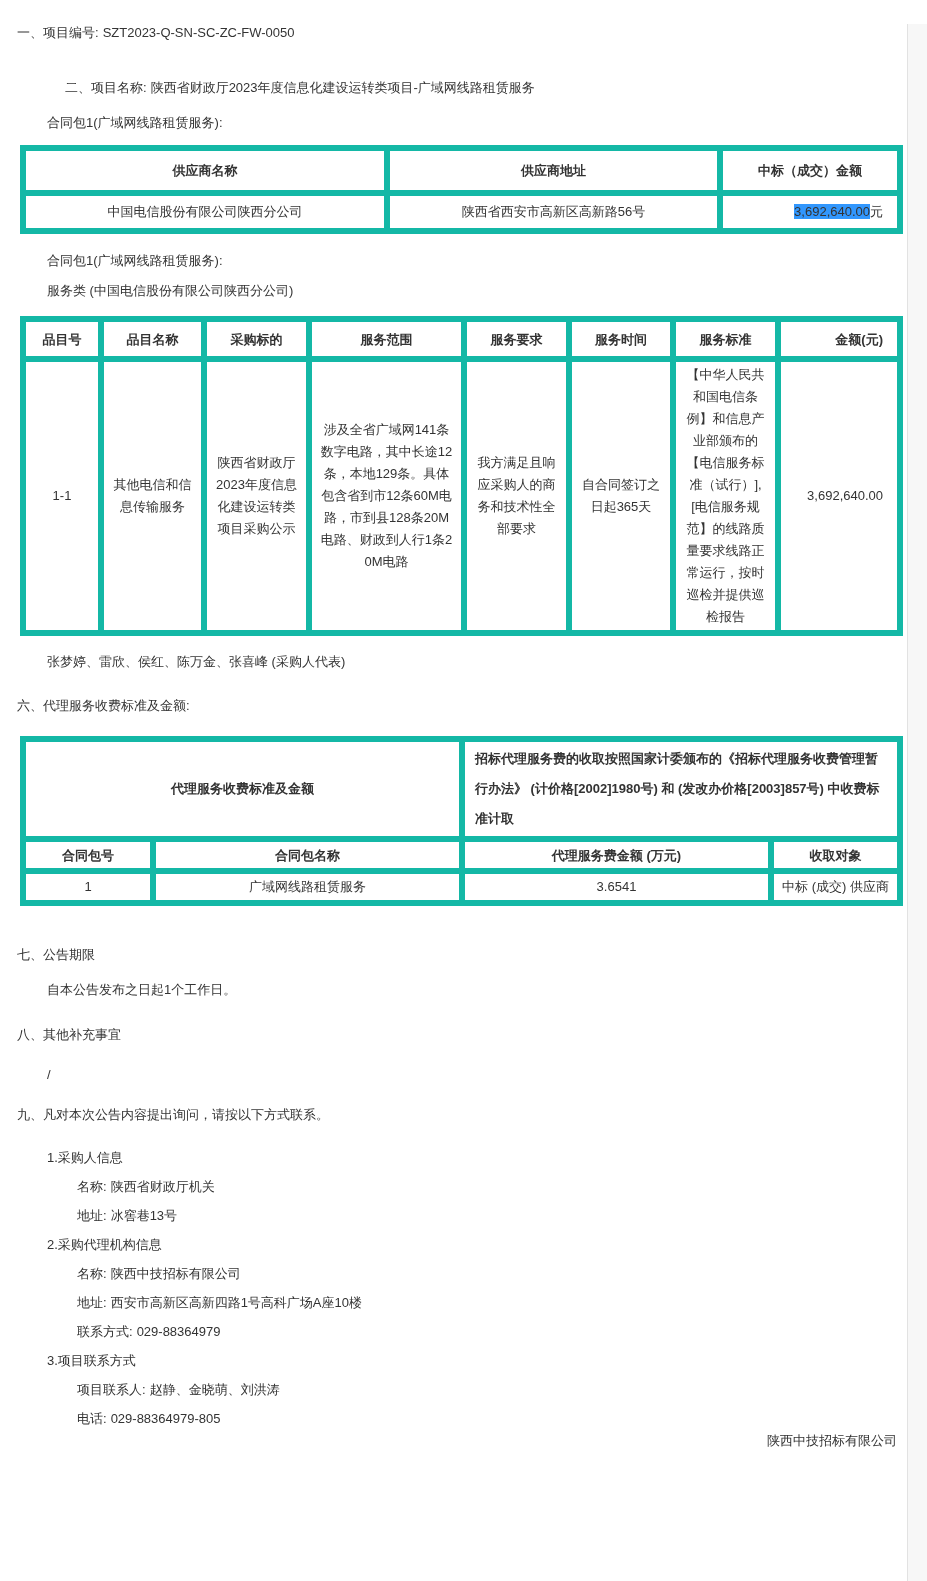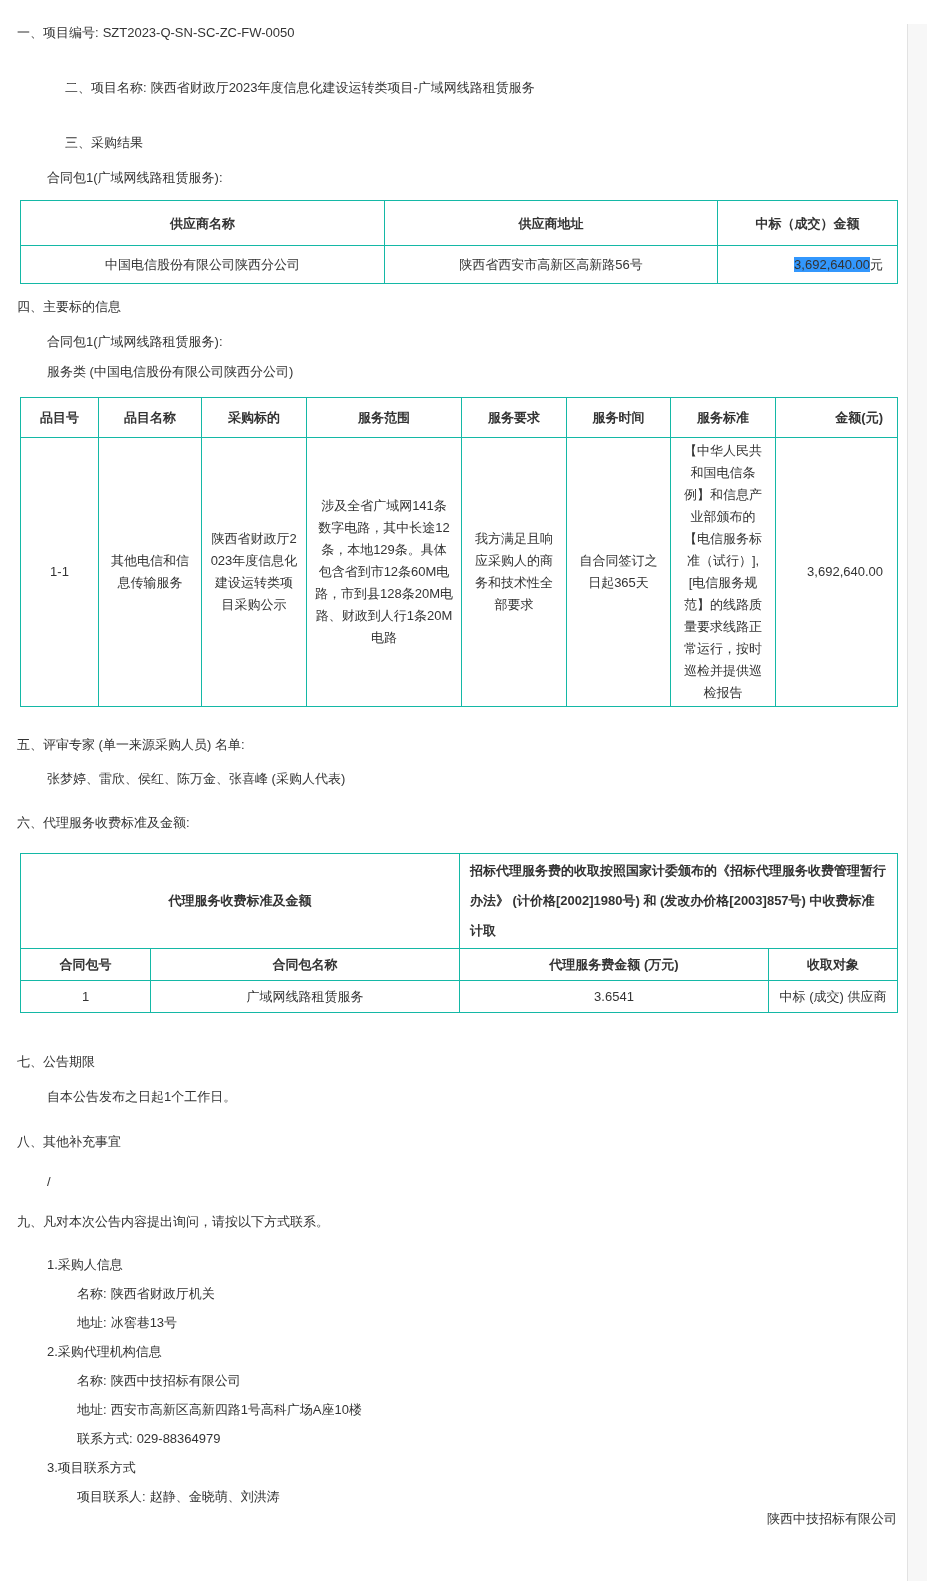--- a/index.html
+++ b/index.html
@@ -12,21 +12,21 @@
   .lbl{margin-right:4px;}
   .sub{margin-left:30px;}
   .ind2{margin-left:60px;}
   
   .mt5{margin-top:5px;}  .mt12{margin-top:12px;} .mt13{margin-top:13px;} .mt14{margin-top:14px;}
   .mt17{margin-top:17px;}.mt18{margin-top:18px;} .mt22{margin-top:22px;} .mt23{margin-top:23px;}
   .mt24{margin-top:24px;}.mt25{margin-top:40px;} .mt26{margin-top:26px;} .mt27{margin-top:27px;}
   .mt28{margin-top:28px;}.mt29{margin-top:29px;} .mt38{margin-top:38px;margin-left:48px;}
   
   table{border-collapse:collapse;margin-left:3px;width:877px;table-layout:fixed;}
-  th,td{border:1px solid #14b8a6;text-align:center;vertical-align:middle;
+  th,td{border:6px solid #14b8a6;text-align:center;vertical-align:middle;
         padding:2px 8px;font-weight:normal;word-break:break-all;line-height:22px;}
   th{font-weight:bold;line-height:17px;}
   .t1 .hr{height:45px;} .t1 .dr{height:38px;}
   .t2 .hr{height:40px;} .t2 .dr{height:222px;}
   .t3 .r1{height:95px;} .t3 .r2{height:32px;} .t3 .r3{height:32px;}
   .t3 .r1 td{font-weight:bold;line-height:30px;padding:2px 10px;}
   .t3 .r2 th{font-weight:bold;}
   .num{text-align:right;padding-right:14px;}
   .hl{background:#3297fd;}
   .desc{text-align:left;}
@@ -37,21 +37,20 @@
 </head>
 <body>
 
 <div class="page">
   <div class="content">
 
     <p class="p h mt24"><span class="lbl">一、项目编号:</span><span>SZT2023-Q-SN-SC-ZC-FW-0050</span></p>
 
     <p class="p h mt38"><span class="lbl">二、项目名称:</span><span>陕西省财政厅2023年度信息化建设运转类项目-广域网线路租赁服务</span></p>
 
-    <p class="p h mt38">三、采购结果</p>
     <p class="p sub mt18">合同包1(广域网线路租赁服务):</p>
 
     <table class="t1 mt14">
       <colgroup>
           <col style="width:364px">
           <col style="width:333px">
           <col style="width:180px">
         </colgroup>
       <tbody>
           <tr class="hr">
@@ -60,21 +59,20 @@
         <th>中标（成交）金额</th>
       </tr>
       <tr class="dr">
         <td>中国电信股份有限公司陕西分公司</td>
         <td>陕西省西安市高新区高新路56号</td>
         <td class="num"><span class="hl">3,692,640.00</span><span>元</span></td>
       </tr>
     </tbody>
       </table>
 
-    <p class="p h mt14">四、主要标的信息</p>
     <p class="p sub mt18">合同包1(广域网线路租赁服务):</p>
     <p class="p sub mt13">服务类 (中国电信股份有限公司陕西分公司)</p>
 
     <table class="t2 mt17">
       <colgroup>
         <col style="width:78px">
           <col style="width:103px">
           <col style="width:105px">
           <col style="width:155px">
         <col style="width:105px">
@@ -99,21 +97,20 @@
         <td>陕西省财政厅2023年度信息化建设运转类项目采购公示</td>
         <td>涉及全省广域网141条数字电路，其中长途12条，本地129条。具体包含省到市12条60M电路，市到县128条20M电路、财政到人行1条20M电路</td>
         <td>我方满足且响应采购人的商务和技术性全部要求</td>
         <td>自合同签订之日起365天</td>
         <td>【中华人民共和国电信条例】和信息产业部颁布的【电信服务标准（试行）],[电信服务规范】的线路质量要求线路正常运行，按时巡检并提供巡检报告</td>
         <td class="num">3,692,640.00</td>
       </tr>
     </tbody>
       </table>
 
-    <p class="p h mt29">五、评审专家 (单一来源采购人员) 名单:</p>
     <p class="p sub mt17">张梦婷、雷欣、侯红、陈万金、张喜峰 (采购人代表)</p>
 
     <p class="p h mt27">六、代理服务收费标准及金额:</p>
 
     <table class="t3 mt22">
       <colgroup>
           <col style="width:130px">
           <col style="width:309px">
           <col style="width:309px">
           <col style="width:129px">
@@ -151,19 +148,20 @@
       <p class="p ind2 mt12"><span class="lbl">名称:</span><span>陕西省财政厅机关</span></p>
       <p class="p ind2 mt12"><span class="lbl">地址:</span><span>冰窖巷13号</span></p>
 
       <p class="p sub mt12">2.采购代理机构信息</p>
       <p class="p ind2 mt12"><span class="lbl">名称:</span><span>陕西中技招标有限公司</span></p>
       <p class="p ind2 mt12"><span class="lbl">地址:</span><span>西安市高新区高新四路1号高科广场A座10楼</span></p>
       <p class="p ind2 mt12"><span class="lbl">联系方式:</span><span>029-88364979</span></p>
 
       <p class="p sub mt12">3.项目联系方式</p>
       <p class="p ind2 mt12"><span class="lbl">项目联系人:</span><span>赵静、金晓萌、刘洪涛</span></p>
+      <p class="p ind2 mt12"><span class="lbl">电话:</span><span>029-88364979-805</span></p>
     </div>
 
     <p class="p footer mt5">陕西中技招标有限公司</p>
 
   </div>
   <div class="edge"></div>
 </div>
 
 </body></html>

